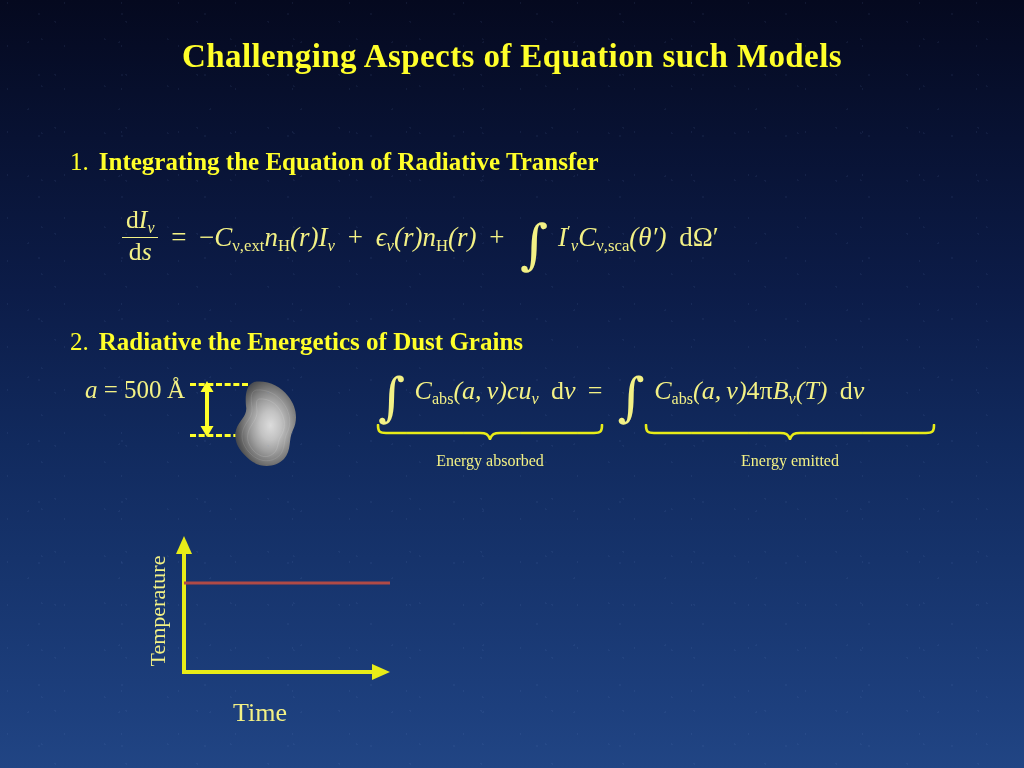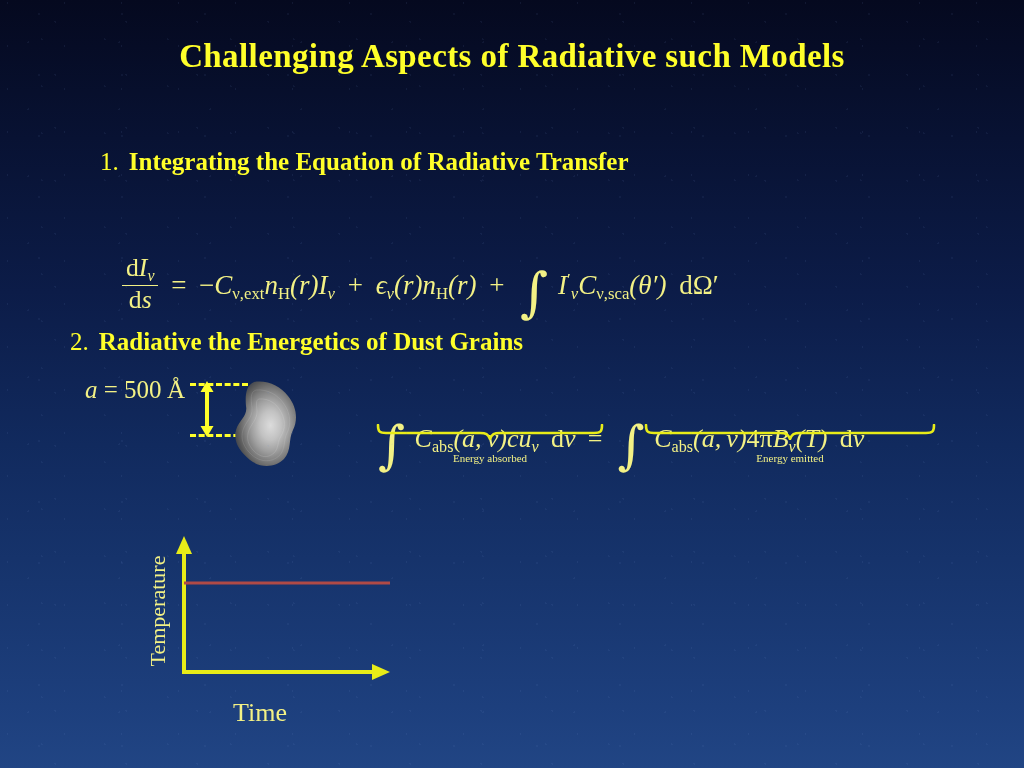--- a/index.html
+++ b/index.html
@@ -62,31 +62,30 @@
   }
 
   .item {
     position: absolute;
     font-size: 25px;
     font-weight: bold;
     color: #ffff2a;
     white-space: nowrap;
   }
   .item .num { margin-right: 10px; font-weight: normal; }
-  #item1 { top: 148px; left: 70px; margin-left: 30px; }
+  #item1 { top: 148px; left: 70px; }
   #item2 { top: 328px; left: 70px; }
 
   
   .math {
     position: absolute;
     color: #f3f185;
     font-family: "Liberation Serif", "DejaVu Serif", serif;
     white-space: nowrap;
     line-height: 1;
-    margin-top: 48px;
   }
   .mi { font-style: italic; }
   .mo { font-style: normal; }
   .mup { font-style: normal; }
   .sub {
     font-size: .62em;
     vertical-align: -0.30em;
     font-style: normal;
     display: inline-block;
   }
@@ -162,21 +161,21 @@
     font-size: 26px;
   }
   .brace {
     position: absolute;
     height: 16px;
   }
   #brace-left  { left: 376px; top: 424px; width: 228px; }
   #brace-right { left: 644px; top: 424px; width: 292px; }
   .brace-label {
     position: absolute;
-    font-size: 11px;
+    font-size: 16px;
     color: #f3f185;
     text-align: center;
     white-space: nowrap;
   }
   #label-absorbed { left: 376px; top: 452px; width: 228px; }
   #label-emitted  { left: 644px; top: 452px; width: 292px; }
 
   
   #plot { position: absolute; left: 128px; top: 520px; width: 300px; height: 210px; }
   #ylabel {
@@ -195,21 +194,21 @@
     top: 178px;
     font-size: 26px;
     color: #f3f185;
   }
 </style>
 </head>
 <body>
 
 <div id="slide">
 
-  <div class="title">Challenging Aspects of Radiative such Models</div>
+  <div class="title">Challenging Aspects of Equation such Models</div>
 
   <div class="item" id="item1">
     <span class="num">1.</span><span>Integrating the Equation of Radiative Transfer</span>
   </div>
 
   <div class="math" id="eq1">
     <span class="frac">
       <span class="nu"><span class="mup">d</span><span class="mi">I</span><span class="sub it">ν</span></span>
       <span class="de"><span class="mup">d</span><span class="mi">s</span></span>
     </span>

